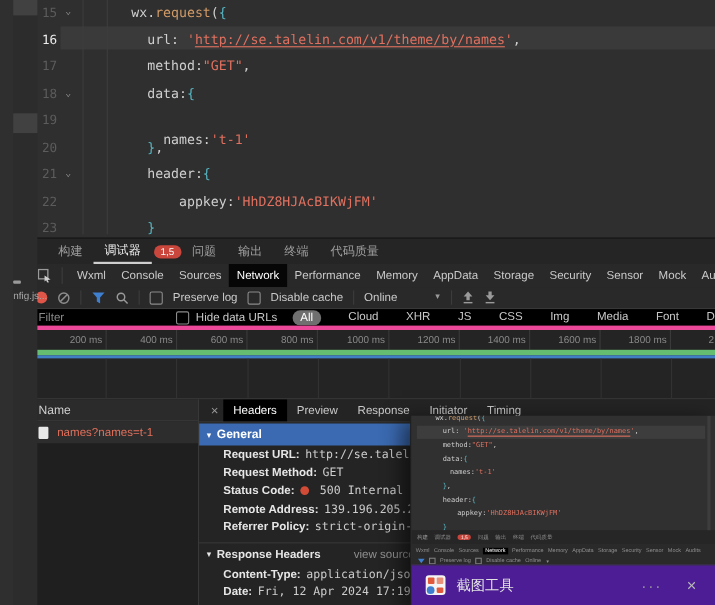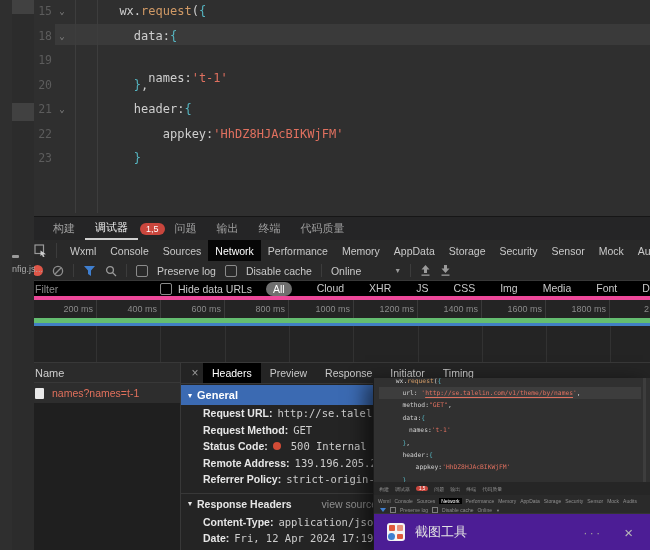--- a/index.html
+++ b/index.html
@@ -130,20 +130,30 @@
     <div class="line-hl"></div>
     <div class="guide g1"></div>
     <div class="guide g2"></div>
     <div class="lines" id="editor-lines">
         <div class="code-line">
           <span class="gutter-num">15</span>
           <span class="fold">⌄</span>
           <span class="code-text" style="padding-left: 47.38px;"><span class="tk-pln">wx.</span><span class="tk-fn">request</span><span class="tk-pln">(</span><span class="tk-br">{</span></span>
         </div>
         <div class="code-line">
+          <span class="gutter-num active">16</span>
+          <span class="fold"></span>
+          <span class="code-text" style="padding-left: 61.84px;"><span class="tk-pln">url: </span><span class="tk-str">'</span><span class="tk-lnk">http://se.talelin.com/v1/theme/by/names</span><span class="tk-str">'</span><span class="tk-pln">,</span></span>
+        </div>
+        <div class="code-line">
+          <span class="gutter-num">17</span>
+          <span class="fold"></span>
+          <span class="code-text" style="padding-left: 61.84px;"><span class="tk-pln">method:</span><span class="tk-str">"GET"</span><span class="tk-pln">,</span></span>
+        </div>
+        <div class="code-line">
           <span class="gutter-num">18</span>
           <span class="fold">⌄</span>
           <span class="code-text" style="padding-left: 61.84px;"><span class="tk-pln">data:</span><span class="tk-br">{</span></span>
         </div>
         <div class="code-line">
           <span class="gutter-num">19</span>
           <span class="fold"></span>
           <span class="code-text" style="padding-left: 76.3px; margin-top: 36px;"><span class="tk-pln">names:</span><span class="tk-str">'t-1'</span></span>
         </div>
         <div class="code-line">

